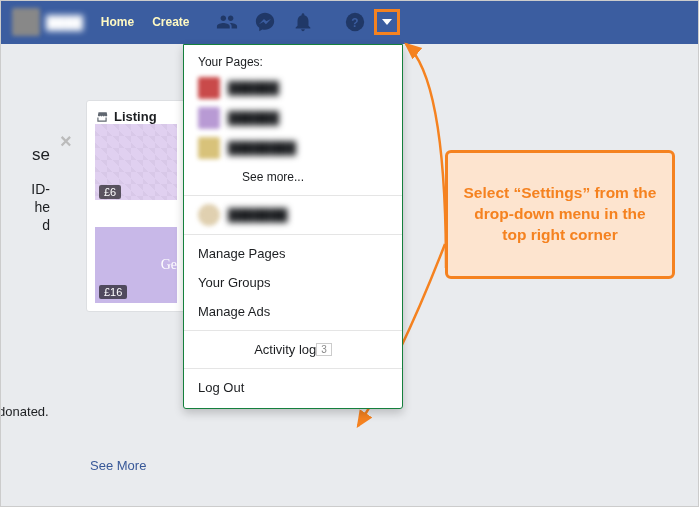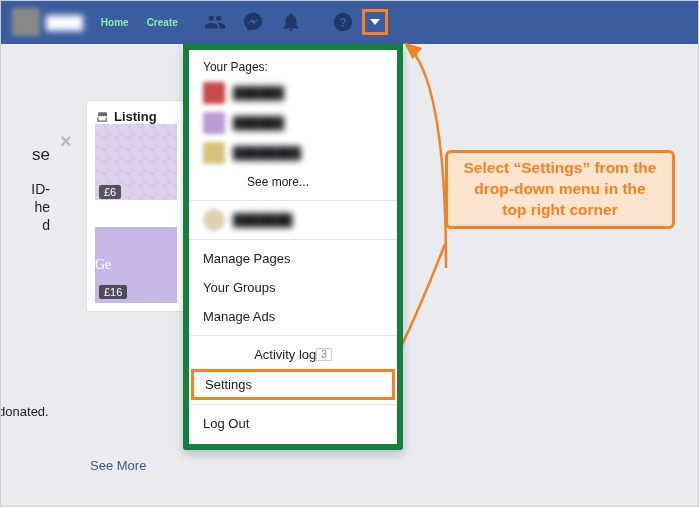--- a/index.html
+++ b/index.html
@@ -1,51 +1,51 @@
 <!DOCTYPE html>
 <html><head>
 <meta charset="utf-8">
 <style>
   * { box-sizing: border-box; margin: 0; padding: 0; }
   body { font-family: Helvetica, Arial, sans-serif; background: #fff; width: 699px; height: 507px; overflow: hidden; position: relative; font-size: 13px; color: #1c1e21; }
   
   .topbar { height: 44px; background: #3b5da0; display: flex; align-items: center; padding: 0 12px; }
   .avatar-small { width: 28px; height: 28px; background: #888; border-radius: 2px; margin-right: 6px; filter: blur(2px); }
   .username { color: #fff; font-weight: bold; margin-right: 18px; filter: blur(3px); }
-  .nav-link { color: #86efac; font-weight: bold; margin-right: 18px; font-size: 10px; cursor: pointer; }
+  .nav-link { color: #fef9c3; font-weight: bold; margin-right: 18px; font-size: 12px; cursor: pointer; }
   .nav-icons { display: flex; gap: 16px; margin-left: 8px; align-items: center; }
   .nav-icon { width: 22px; height: 22px; opacity: 0.55; cursor: pointer; }
   .nav-icon svg { width: 100%; height: 100%; fill: #0b1a3a; }
   .help-icon { margin-left: 14px; }
   .caret-btn { width: 26px; height: 26px; display: flex; align-items: center; justify-content: center; border: 3px solid #f58220; margin-left: 8px; cursor: pointer; }
   .caret-down { width: 0; height: 0; border-left: 5px solid transparent; border-right: 5px solid transparent; border-top: 6px solid #fff; }
 
   .bg-area { position: absolute; left: 0; top: 44px; right: 0; bottom: 0; background: #e9ebee; padding: 12px 0 0 0; overflow: hidden; }
   .left-edge { position: absolute; left: -30px; top: 100px; width: 80px; text-align: right; color: #1c1e21; font-size: 14px; line-height: 1.3; }
   .left-card { position: absolute; left: 86px; top: 56px; width: 100px; background: #fff; border: 1px solid #dddfe2; border-radius: 3px; padding: 8px; }
   .listing-hdr { font-weight: bold; font-size: 13px; display: flex; align-items: center; gap: 5px; }
   .thumb { width: 100%; height: 76px; background: #e0d0f0; margin-bottom: 4px; background-image: linear-gradient(45deg,#d8c8e8 25%,transparent 25%,transparent 75%,#d8c8e8 75%),linear-gradient(45deg,#d8c8e8 25%,transparent 25%,transparent 75%,#d8c8e8 75%); background-size: 12px 12px; }
   .price-badge { background: rgba(0,0,0,0.6); color: #fff; font-size: 11px; padding: 1px 5px; border-radius: 2px; display: inline-block; position: relative; top: -20px; left: 4px; }
-  .thumb2 { width: 100%; height: 76px; background: #c8b8e8; display: flex; align-items: center; justify-content: flex-start; color: #fff; font-size: 14px; margin-top: 8px; position: relative; }
+  .thumb2 { width: 100%; height: 76px; background: #c8b8e8; display: flex; align-items: center; justify-content: flex-end; color: #fff; font-size: 14px; margin-top: 8px; position: relative; }
   .donated-line { position: absolute; left: -12px; top: 360px; font-size: 13px; color: #1c1e21; }
   .see-more-link { position: absolute; left: 90px; top: 414px; color: #385898; font-size: 13px; cursor: pointer; }
   .close-x { position: absolute; left: 60px; top: 86px; color: #bbb; font-size: 20px; cursor: pointer; font-weight: bold; }
 
-  .dropdown { position: absolute; left: 183px; top: 44px; width: 220px; background: #fff; border: 6px solid #15803d; border-radius: 0 0 3px 3px; box-shadow: 0 4px 10px rgba(0,0,0,0.2); z-index: 10; font-size: 13px; padding: 4px 0 6px; }
+  .dropdown { position: absolute; left: 183px; top: 44px; width: 220px; background: #fff; border: 1px solid #15803d; border-radius: 0 0 3px 3px; box-shadow: 0 4px 10px rgba(0,0,0,0.2); z-index: 10; font-size: 13px; padding: 4px 0 6px; }
   .dd-section-label { padding: 6px 14px 4px; color: #1c1e21; font-size: 12px; }
   .dd-page-row { display: flex; align-items: center; padding: 4px 14px; cursor: pointer; }
   .page-thumb { width: 22px; height: 22px; background: #ccc; border-radius: 2px; margin-right: 8px; filter: blur(2px); }
   .page-name { filter: blur(3px); font-size: 12px; }
   .dd-link { padding: 7px 14px; cursor: pointer; color: #1c1e21; }
   .dd-divider { border-top: 1px solid #e5e5e5; margin: 4px 0; }
   .activity-row { display: flex; justify-content: center; align-items: center; padding: 7px 14px; cursor: pointer; }
   .activity-count { border: 1px solid #ccc; font-size: 10px; padding: 0 4px; color: #888; }
   .settings-item { border: 3px solid #f58220; padding: 5px 11px !important; margin: 0 2px; }
 
-  .callout { position: absolute; right: 24px; top: 150px; width: 230px; border: 3px solid #f58220; background: #fde4cf; border-radius: 6px; padding: 5px 14px; text-align: center; color: #f58220; font-weight: bold; font-size: 15.5px; line-height: 1.35; z-index: 5;}
+  .callout { position: absolute; right: 24px; top: 150px; width: 230px; border: 3px solid #f58220; background: #fde4cf; border-radius: 6px; padding: 30px 14px; text-align: center; color: #f58220; font-weight: bold; font-size: 15.5px; line-height: 1.35; z-index: 5;}
   
   .arrow-svg { position: absolute; left: 386px; top: 38px; z-index: 8; pointer-events: none; }
   .arrow2-svg { position: absolute; left: 350px; top: 240px; z-index: 8; pointer-events: none; }
 
   .frame-border { position: absolute; inset: 0; border: 1px solid #ccc; pointer-events: none; }
 </style>
 </head>
 <body>
 
 <div class="topbar">
@@ -124,21 +124,20 @@
     </div>
   <div class="dd-divider"></div>
   <div class="dd-link">Manage Pages</div>
   <div class="dd-link">Your Groups</div>
   <div class="dd-link">Manage Ads</div>
   <div class="dd-divider"></div>
   <div class="activity-row">
     <span>Activity log</span>
     <span class="activity-count">3</span>
   </div>
-  <div class="dd-link settings-item">Settings</div>
   <div class="dd-divider"></div>
   <div class="dd-link">Log Out</div>
 </div>
 
 <svg class="arrow-svg" width="80" height="240">
   <defs>
       <marker id="ah1" markerWidth="8" markerHeight="8" refX="6" refY="3" orient="auto">
         <path d="M0,0 L7,3 L0,6 Z" fill="#f58220"></path>
       </marker>
     </defs>

